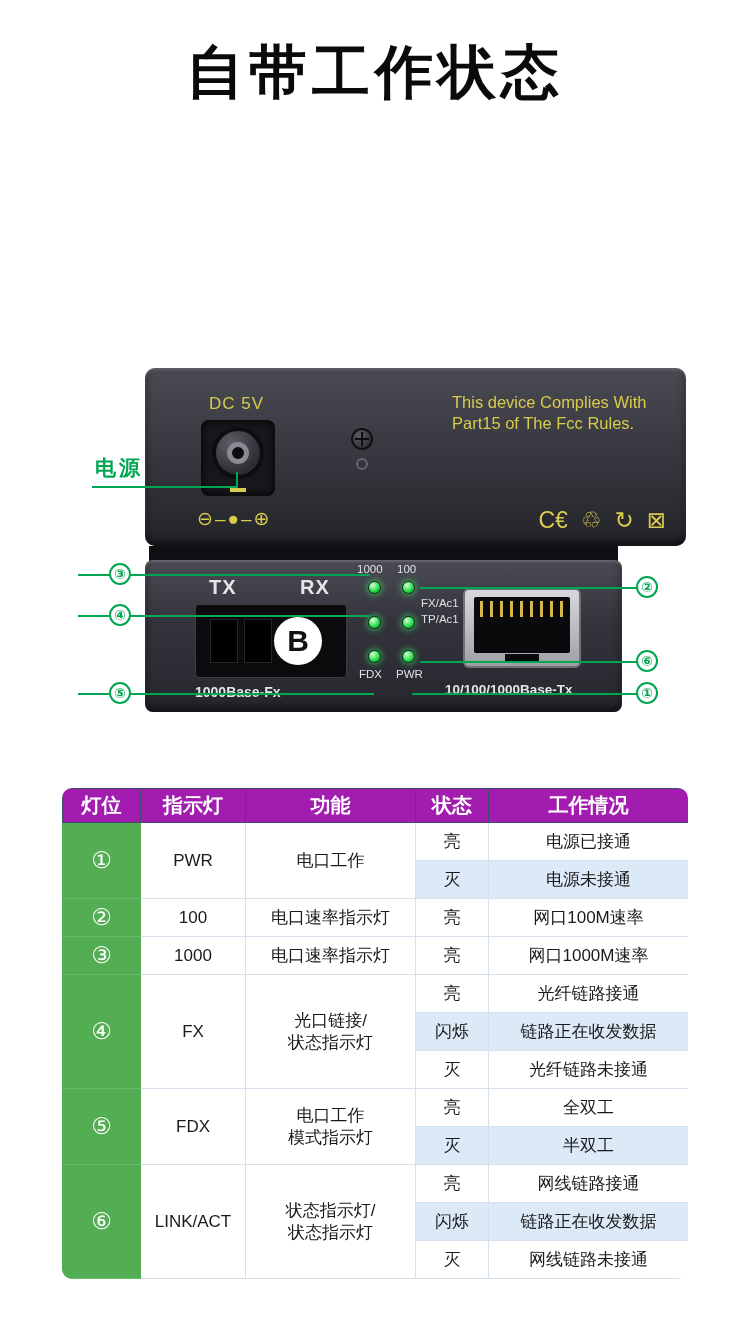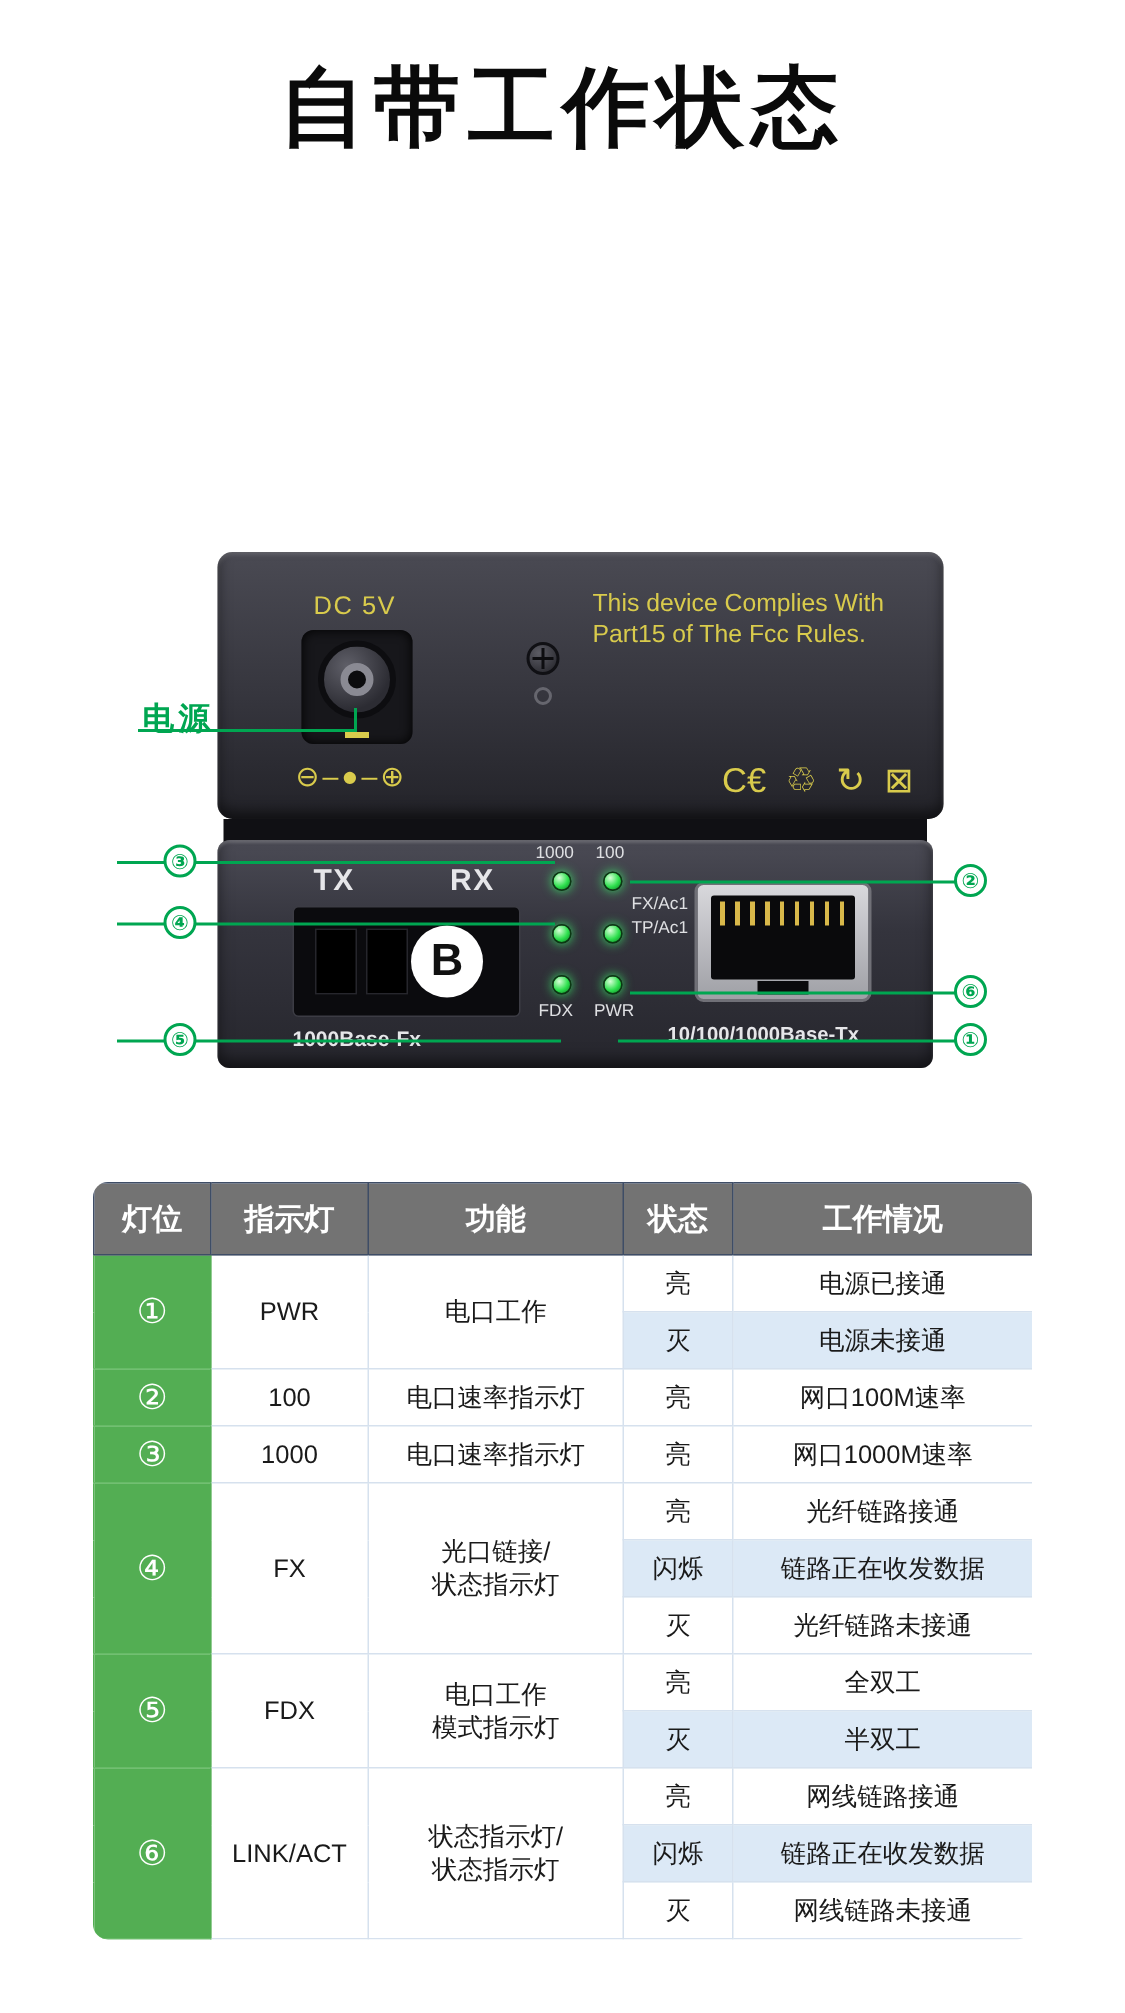--- a/index.html
+++ b/index.html
@@ -5,21 +5,21 @@
   * { box-sizing: border-box; }
   body { margin:0; background:#ffffff; font-family:"Liberation Sans","DejaVu Sans",sans-serif; }
   .page { position:relative; width:750px; height:1342px; margin:0 auto; background:#fff; overflow:hidden; }
 
   
   .title { position:absolute; top:34px; left:0; width:100%; text-align:center; color:#0a0a0a; font-weight:bold; }
   .title div { font-size:58px; letter-spacing:5px; line-height:1.32; }
   .subtitle { position:absolute; top:228px; left:0; width:100%; text-align:center; color:#5a5a5a; font-size:26px; letter-spacing:6px; }
 
   
-  .unit-top { position:absolute; left:145px; top:368px; width:484px; height:178px; border-radius:10px;
+  .unit-top { position:absolute; left:145px; top:368px; width:541px; height:178px; border-radius:10px;
     background:linear-gradient(180deg,#4a4a53 0%,#35353d 55%,#232329 100%);
     box-shadow: inset 0 2px 3px rgba(255,255,255,.15), inset 0 -5px 9px rgba(0,0,0,.55); }
   .dc-label { position:absolute; left:64px; top:26px; color:#d9cb4c; font-size:17px; letter-spacing:1px; }
   .jack-block { position:absolute; left:56px; top:52px; width:74px; height:76px; background:#17171b; border-radius:8px; box-shadow:inset 0 0 8px #000; }
   .jack-ring { position:absolute; left:11px; top:7px; width:52px; height:52px; border-radius:50%;
     background:radial-gradient(circle at 35% 30%, #5f5f68, #2c2c33 70%); border:4px solid #0d0d10; }
   .jack-hole { position:absolute; left:50%; top:50%; transform:translate(-50%,-50%); width:22px; height:22px; border-radius:50%; background:#0c0c0e; border:5px solid #8a8a93; }
   .jack-dash { position:absolute; left:50%; bottom:4px; transform:translateX(-50%); width:16px; height:4px; background:#d9cb4c; }
   .screw { position:absolute; left:206px; top:60px; width:22px; height:22px; border-radius:50%;
     background:radial-gradient(circle at 35% 30%, #5c5c64, #222228); border:2px solid #101014; }
@@ -54,26 +54,26 @@
   .rj45-pins { position:absolute; left:6px; right:6px; top:4px; height:16px;
     background:repeating-linear-gradient(90deg,#d8b84a 0 3px,#0a0a0c 3px 10px); }
   .rj45-notch { position:absolute; left:50%; transform:translateX(-50%); bottom:3px; width:34px; height:9px; background:#0a0a0c; }
   .rj45-label { left:300px; top:122px; width:155px; text-align:left; font-size:13.5px; }
 
   
   .cline { position:absolute; height:2px; background:#00a651; z-index:6; }
   .cvert { position:absolute; width:2px; background:#00a651; z-index:6; }
   .cnum { position:absolute; width:22px; height:22px; border:2px solid #00a651; border-radius:50%; background:#fff;
     color:#00a651; font-size:14px; font-weight:bold; line-height:19px; text-align:center; z-index:7; }
-  .power-label { position:absolute; left:95px; top:465px; color:#00a651; font-size:21px; font-weight:bold; letter-spacing:3px; z-index:7; }
+  .power-label { position:absolute; left:95px; top:454px; color:#00a651; font-size:21px; font-weight:bold; letter-spacing:3px; z-index:7; }
 
   
   .spec-table { position:absolute; left:62px; top:788px; width:626px; border-radius:10px; overflow:hidden; }
   table { width:100%; border-collapse:collapse; table-layout:fixed; }
-  th { background:#737373; color:#fff; font-size:20px; font-weight:bold; height:48px; border:1px solid #3e4d66; }
+  th { background:#a21caf; color:#fff; font-size:20px; font-weight:bold; height:34px; border:1px solid #3e4d66; }
   td { background:#fff; color:#1a1a1a; font-size:17px; text-align:center; vertical-align:middle; height:38px; border:1px solid #d6e1ee; }
   td.num { background:#53ae53; color:#fff; font-size:23px; border:1px solid #53ae53; border-bottom:1px solid #68bb68; }
   td.alt { background:#dce9f6; }
   .preline { white-space:pre-line; line-height:1.25; }
 </style>
 </head>
 <body>
 
 <div class="page">
 

